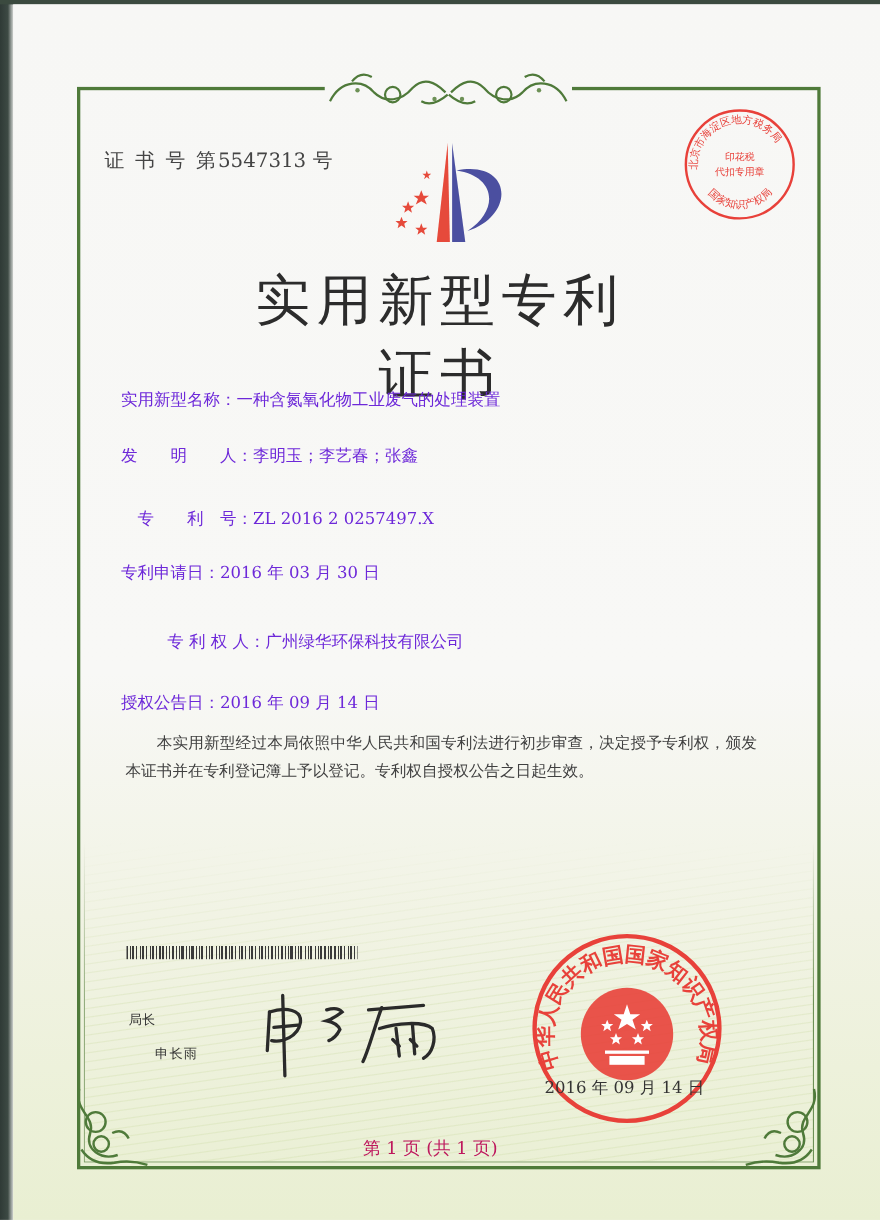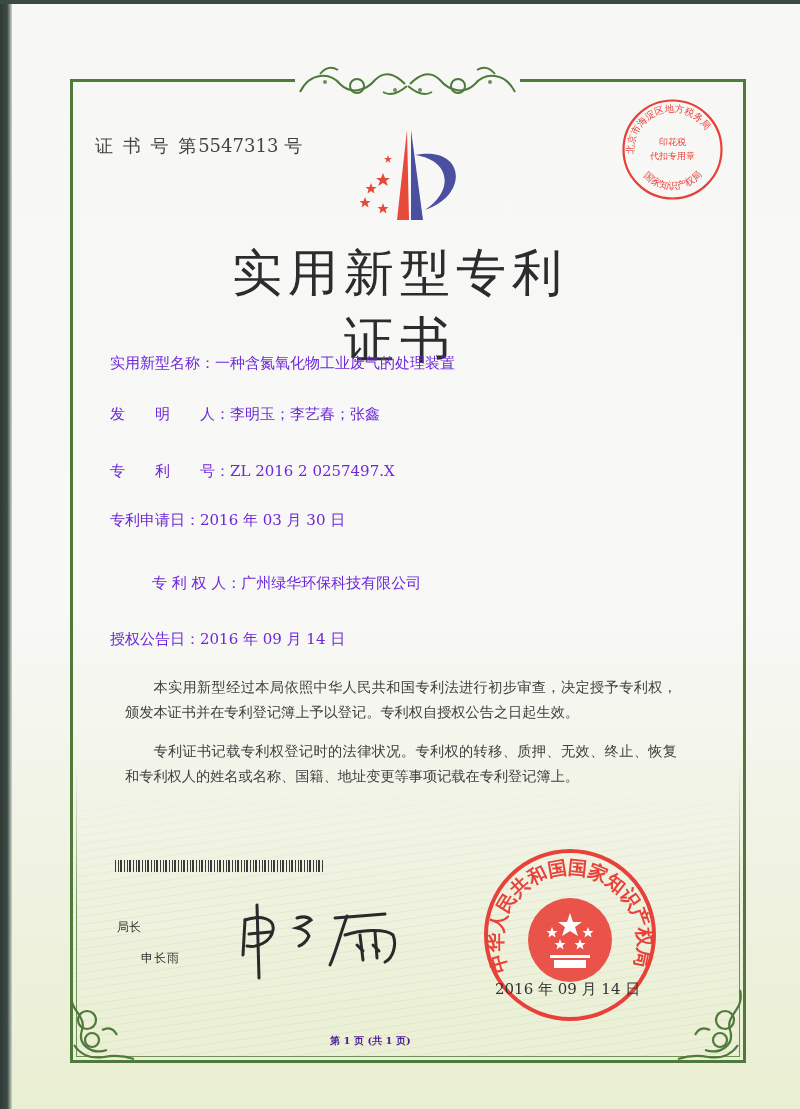--- a/index.html
+++ b/index.html
@@ -48,50 +48,50 @@
       position: absolute; left: 210px; top: 240px; width: 380px; text-align: center;
       font-family: "DejaVu Sans", "Liberation Sans", sans-serif;
       font-size: 50px; letter-spacing: 6px; color: #2c2c2c;
     }
 
     .field { position: absolute; left: 110px; font-size: 15px; color: #6d28d9; white-space: nowrap; }
     .field .label { letter-spacing: 0px; }
     .field .value { }
     .f-name { top: 354px; }
     .f-inventor { top: 405px; }
-    .f-patentno { top: 462px; }
+    .f-patentno { top: 462px; text-align: center; }
     .f-appdate { top: 511px; }
     .f-owner { top: 574px; margin-left: 42px; }
     .f-grantdate { top: 630px; }
     .sp { display: inline-block; }
 
     .body-text {
       position: absolute; left: 110px; top: 660px; width: 582px;
       font-size: 14.2px; line-height: 24.5px; color: #404040; text-align: justify;
     }
-    .body-text p { margin: 15px; text-indent: 2em; }
+    .body-text p { margin: 4px; text-indent: 2em; }
 
     .barcode {
       position: absolute; left: 115px; top: 860px; width: 210px; height: 12px;
       background: repeating-linear-gradient(to right, #3a3a3a 0px, #3a3a3a 1px, transparent 1px, transparent 3px, #3a3a3a 3px, #3a3a3a 4px, transparent 4px, transparent 5px, #3a3a3a 5px, #3a3a3a 7px, transparent 7px, transparent 9px);
     }
     .director-title, .director-name {
       position: absolute; left: 117px; font-family: "DejaVu Sans", "Liberation Sans", sans-serif;
       font-size: 12px; color: #333;
     }
     .director-title { top: 919px; }
     .director-name { top: 950px; letter-spacing: 1px; margin-left: 24px; }
     .signature { position: absolute; left: 235px; top: 900px; width: 175px; height: 80px; }
 
     .stamp-sipo { position: absolute; left: 480px; top: 845px; width: 180px; height: 180px; }
     .stamp-date {
       position: absolute; left: 495px; top: 980px; font-size: 15px; color: #333; white-space: nowrap;
     }
     .page-indicator {
-      position: absolute; left: 330px; top: 1034px; font-size: 10px; color: #4c1d95; white-space: nowrap; font-weight: bold;
+      position: absolute; left: 330px; top: 1034px; font-size: 16px; color: #be185d; white-space: nowrap;
     }
   </style>
 </head>
 <body>
 
 <div class="scan-left-edge"></div>
 <div class="scan-top-edge"></div>
 <div class="paper"></div>
 
 <div class="frame-outer"></div>
@@ -188,21 +188,20 @@
 <div class="field f-owner">
   <span class="label">专 利 权 人：</span><span class="value">广州绿华环保科技有限公司</span>
 </div>
 
 <div class="field f-grantdate">
   <span class="label">授权公告日：</span><span class="value">2016 年 09 月 14 日</span>
 </div>
 
 <div class="body-text">
   <p>本实用新型经过本局依照中华人民共和国专利法进行初步审查，决定授予专利权，颁发本证书并在专利登记簿上予以登记。专利权自授权公告之日起生效。</p>
-  <p>专利证书记载专利权登记时的法律状况。专利权的转移、质押、无效、终止、恢复和专利权人的姓名或名称、国籍、地址变更等事项记载在专利登记簿上。</p>
 </div>
 
 <div class="barcode"></div>
 
 <div class="director-title">局长</div>
 <div class="director-name">申长雨</div>
 
 <svg class="signature" viewBox="0 0 175 80">
   <g fill="none" stroke="#2a2a2a" stroke-width="3" stroke-linecap="round">
     <path d="M10 20 L 8 55"></path>

